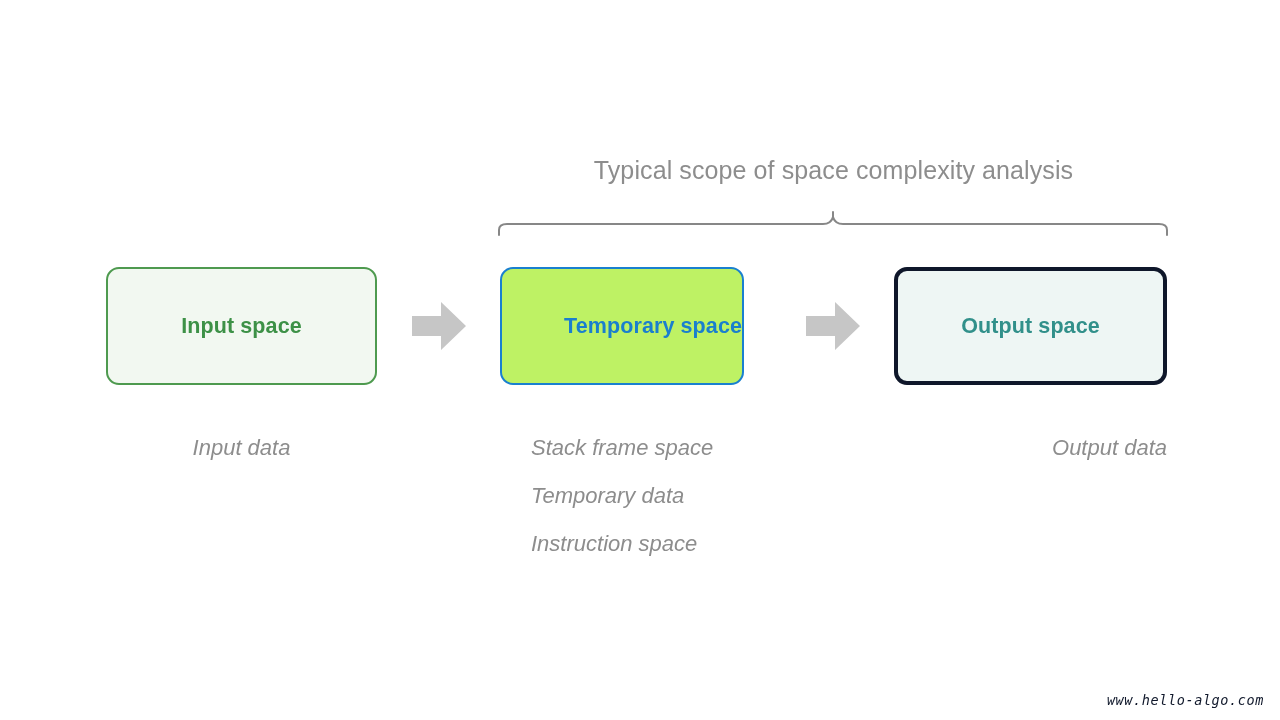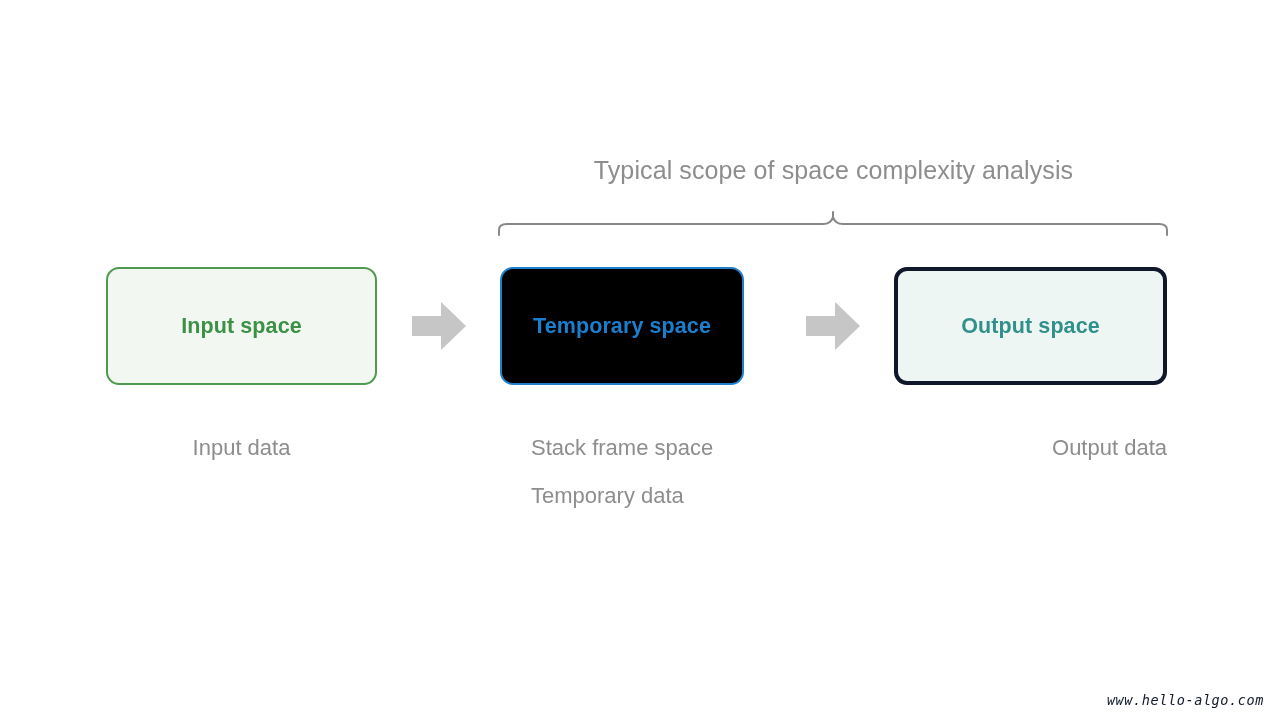--- a/index.html
+++ b/index.html
@@ -62,22 +62,23 @@
     left: 106px;
     width: 271px;
     background: #f2f8f1;
     border: 2px solid #4e9a4f;
   }
   #box-input .node-label { color: #3d9147; }
 
   #box-temporary {
     left: 500px;
     width: 244px;
-    background: #000000;
+    background: #bef264;
     border: 2.6px solid #1a80cf;
+    justify-content: flex-end;
   }
   #box-temporary .node-label { color: #1a7fce; }
 
   #box-output {
     left: 894px;
     width: 273px;
     background: #eef6f4;
     border: 4px solid #0f172a;
   }
   #box-output .node-label { color: #31908a; }
@@ -108,21 +109,21 @@
     left: 531px;
     top: 424px;
     text-align: left;
   }
   #caption-output {
     left: 894px;
     top: 424px;
     width: 273px;
     text-align: right;
   }
-  .caption-line { display: block; }
+  .caption-line { display: block; font-style: italic; }
 
   
   .watermark {
     position: absolute;
     right: 16px;
     bottom: 12px;
     font-family: "DejaVu Sans Mono", monospace;
     font-size: 13.5px;
     color: #0f172a;
     letter-spacing: 0.6px;
@@ -162,20 +163,21 @@
     <span class="node-label">Output space</span>
   </div>
 
   <div class="caption-col" id="caption-input">
     <span class="caption-line">Input data</span>
   </div>
 
   <div class="caption-col" id="caption-temporary">
     <span class="caption-line">Stack frame space</span>
     <span class="caption-line">Temporary data</span>
+    <span class="caption-line">Instruction space</span>
   </div>
 
   <div class="caption-col" id="caption-output">
     <span class="caption-line">Output data</span>
   </div>
 
   <div class="watermark">www.hello-algo.com</div>
 
 </div>
 

